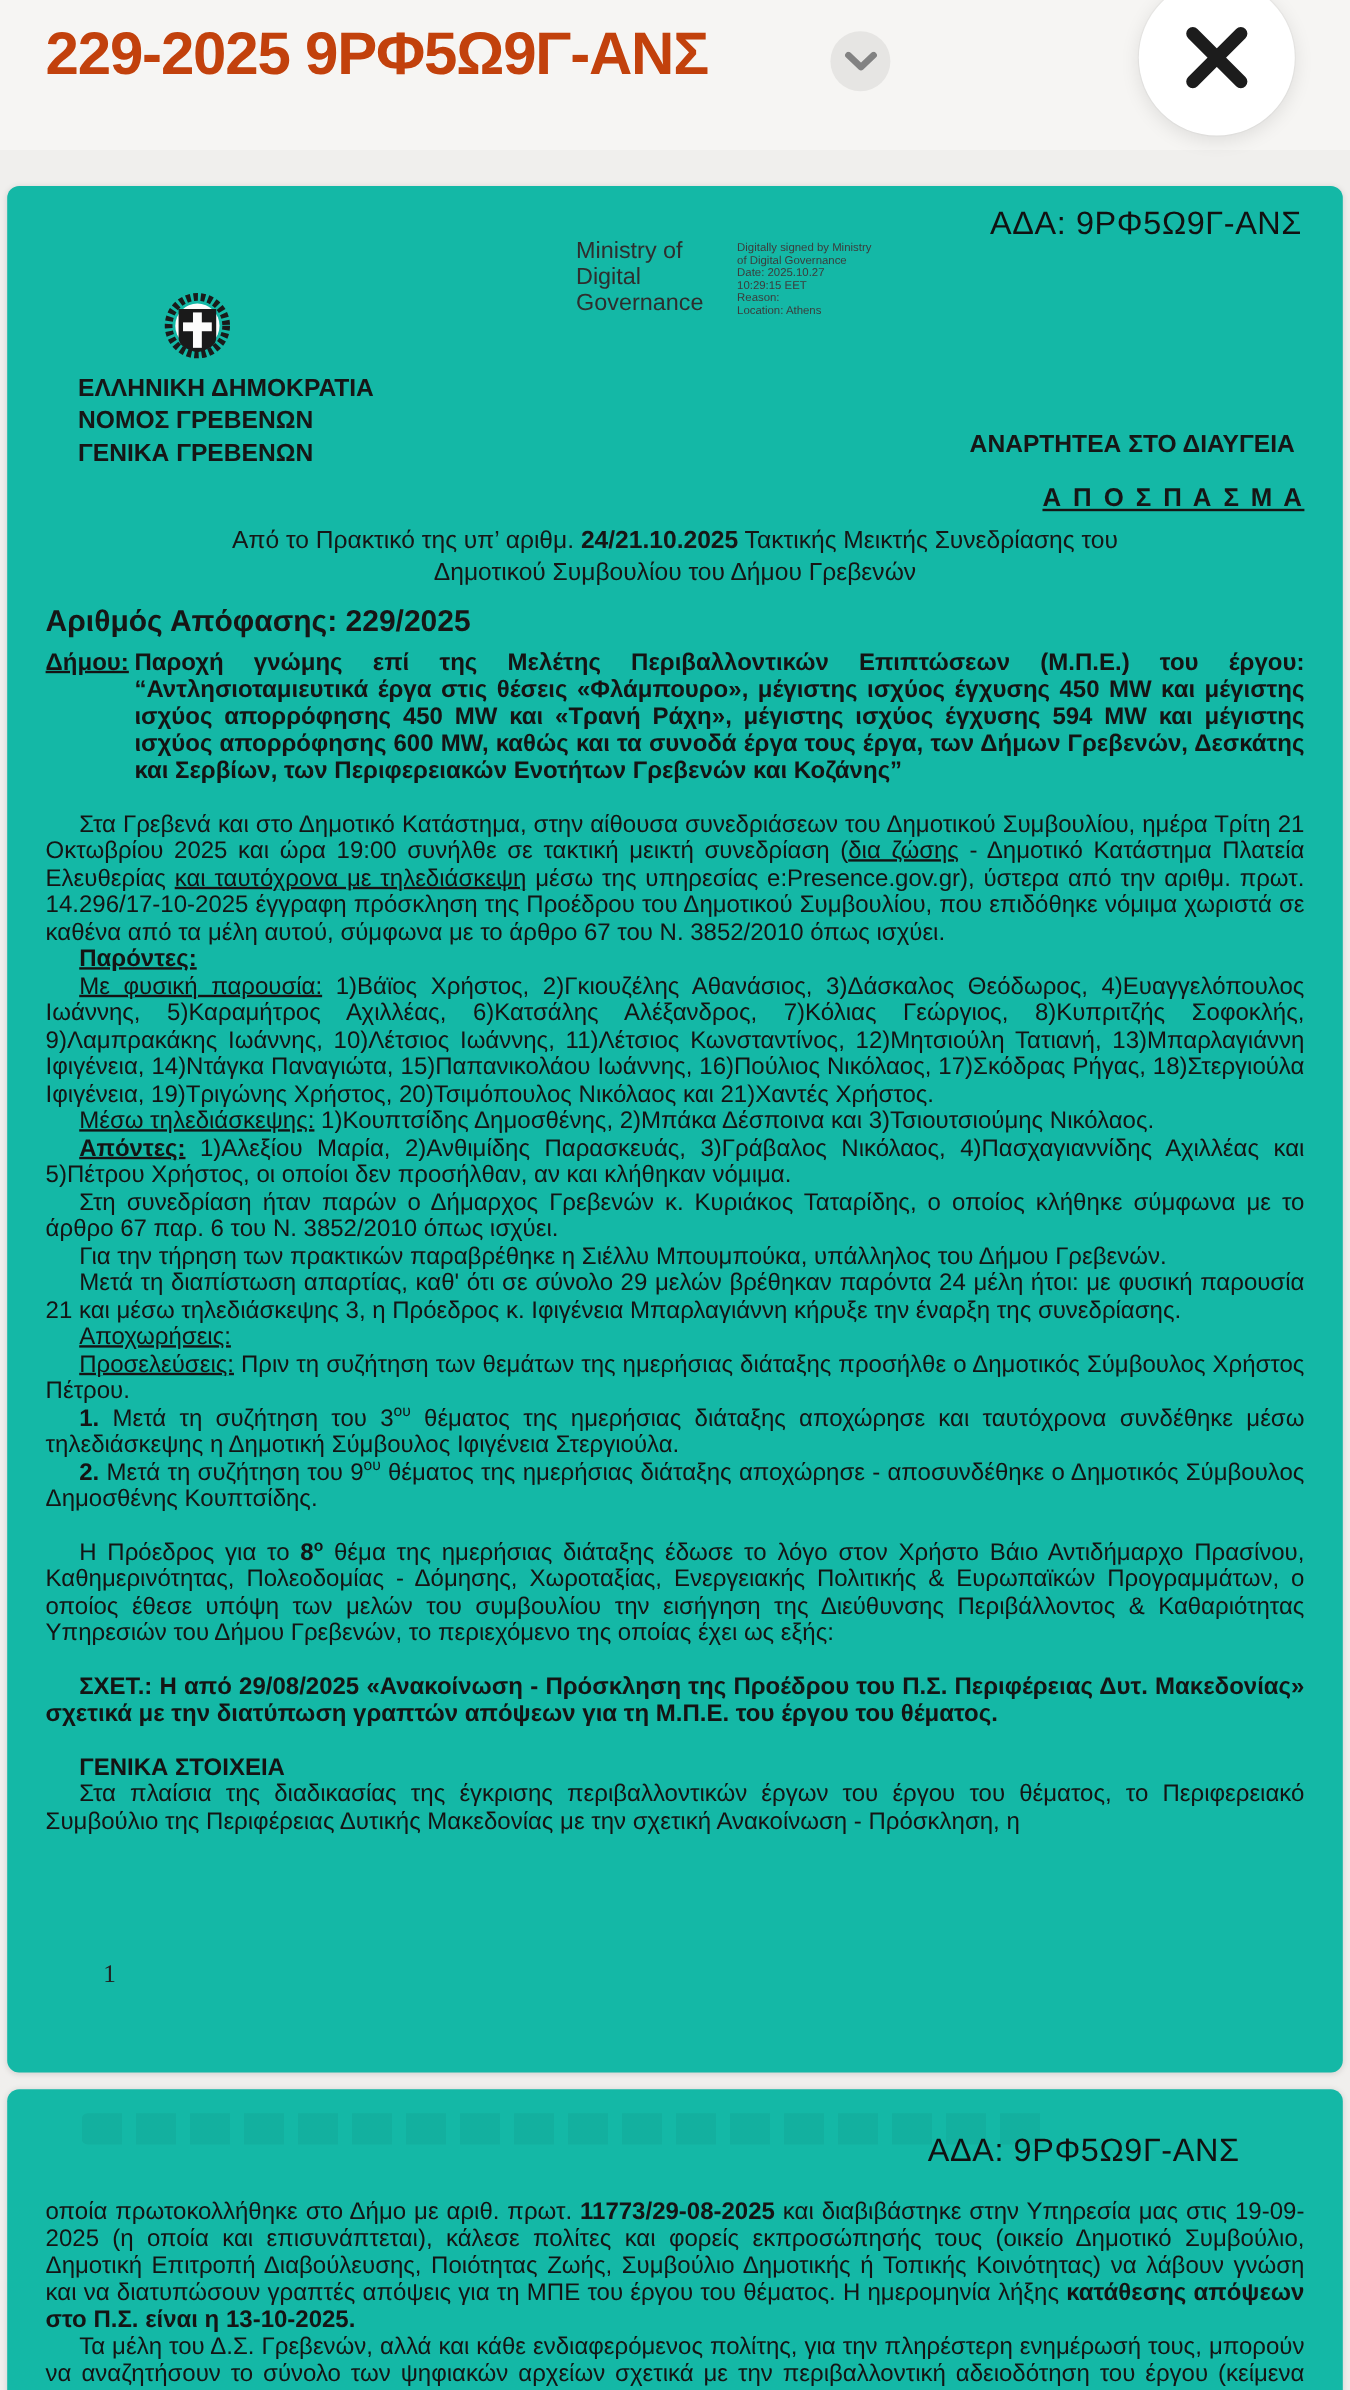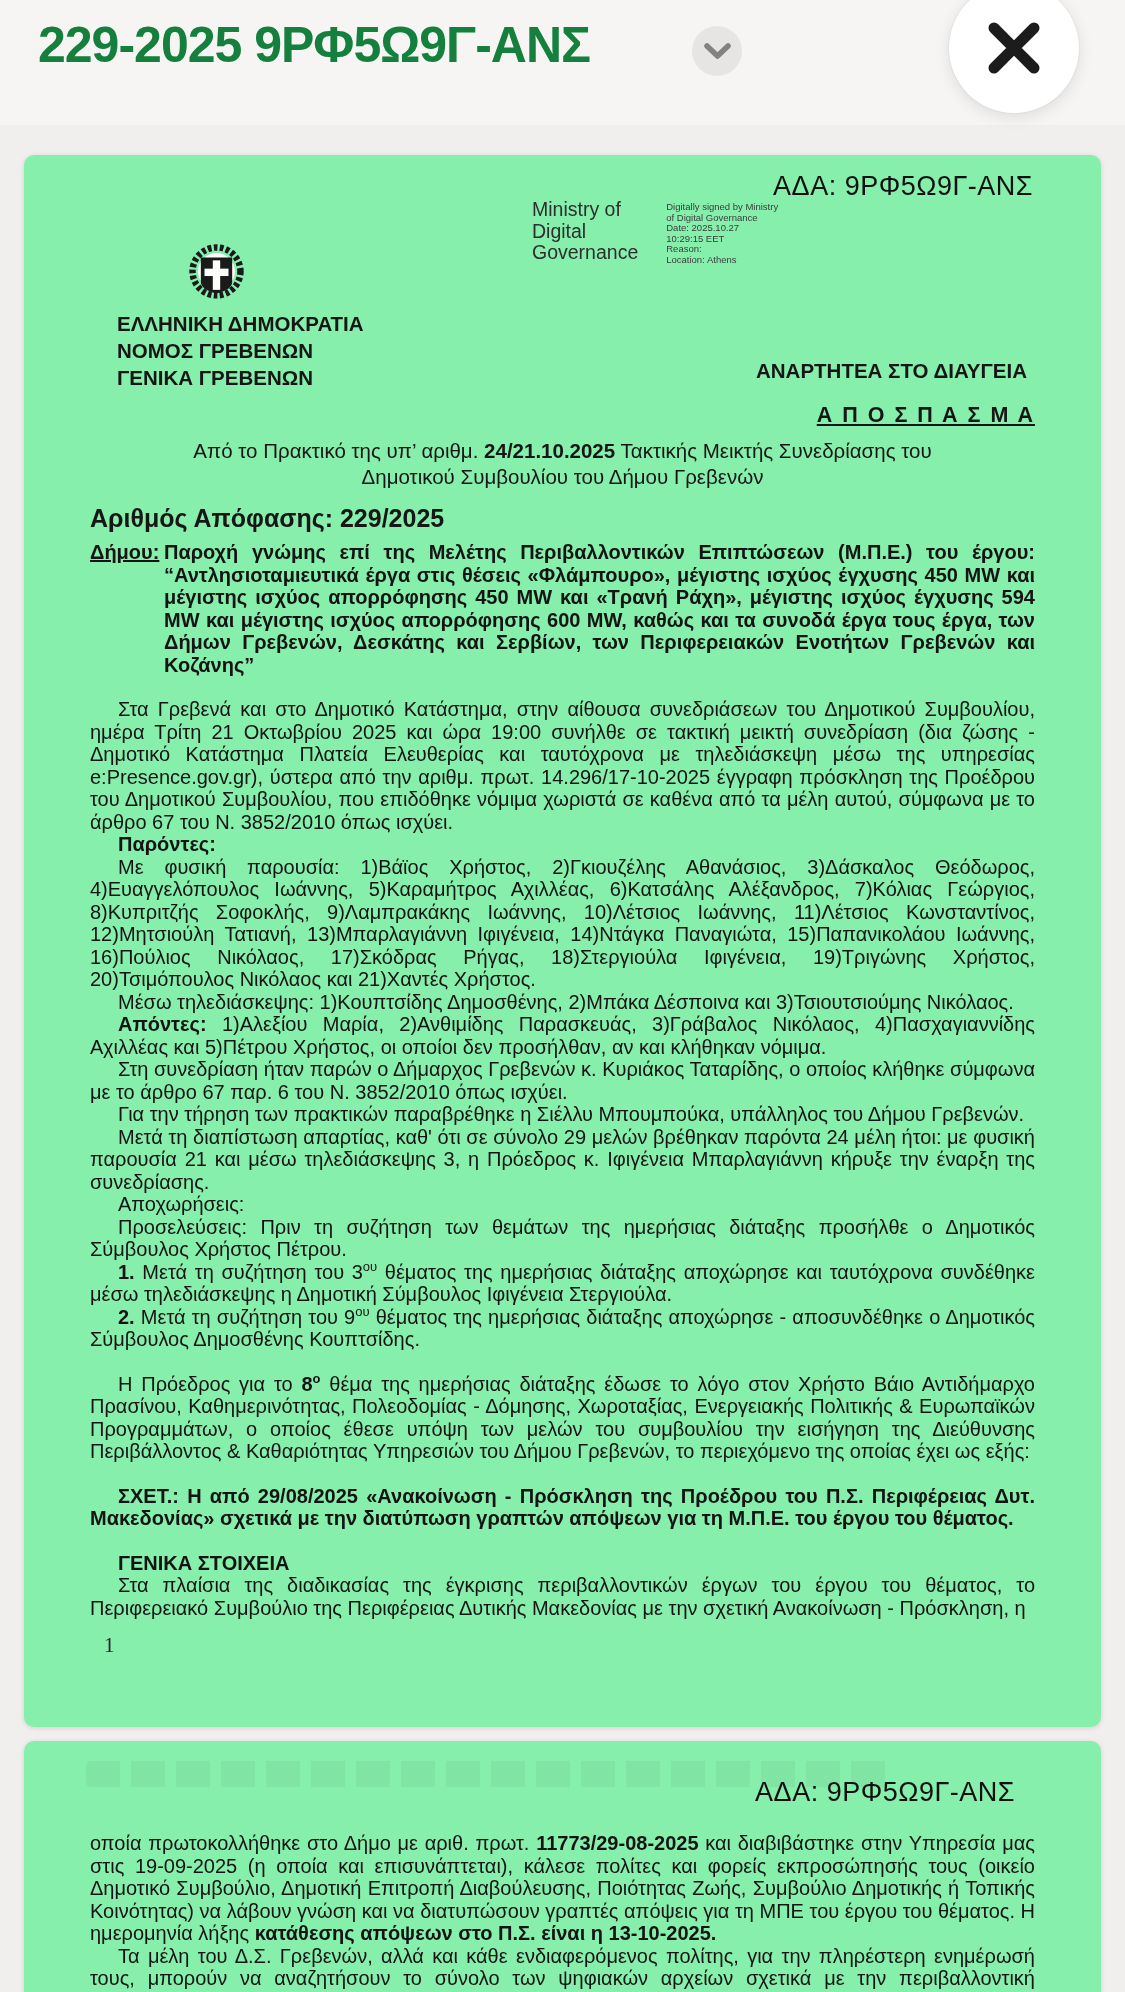--- a/index.html
+++ b/index.html
@@ -2,30 +2,30 @@
 <html><head>
 <meta charset="utf-8">
 <style>
   * { margin:0; padding:0; box-sizing:border-box; }
   html,body { width:1125px; height:1992px; overflow:hidden; }
   body { background:#f0efed; font-family:"Liberation Sans", sans-serif; color:#161616; }
 
   
   .viewer-header { position:relative; width:100%; height:125px; background:#f6f5f3; }
   .viewer-title { position:absolute; left:38px; top:16px; font-size:50px; font-weight:700;
-                  letter-spacing:-1px; color:#15803d; white-space:nowrap; }
+                  letter-spacing:-1px; color:#c2410c; white-space:nowrap; }
   .chevron-btn { position:absolute; left:692px; top:26px; width:50px; height:50px; border-radius:50%;
                  background:#e6e5e3; display:flex; align-items:center; justify-content:center; border:none; cursor:pointer; }
   .close-btn { position:absolute; left:949px; top:-17px; width:130px; height:130px; border-radius:50%;
                background:#ffffff; box-shadow:0 4px 16px rgba(0,0,0,0.10), 0 0 0 1px rgba(0,0,0,0.03);
                display:flex; align-items:center; justify-content:center; border:none; cursor:pointer; }
 
   
-  .page { position:relative; margin:0 24px; background:#86efac; border-radius:10px;
-          box-shadow:0 1px 5px rgba(0,0,0,0.13); padding:0 66px; overflow:hidden; }
+  .page { position:relative; margin:0 6px; background:#14b8a6; border-radius:10px;
+          box-shadow:0 1px 5px rgba(0,0,0,0.13); padding:0 32px; overflow:hidden; }
   .page-1 { margin-top:30px; height:1572px; }
   .page-2 { margin-top:14px; height:600px; }
 
   
   .p1-head { position:relative; height:386px; }
   .ada-line { font-size:27px; color:#111; letter-spacing:0.5px; white-space:nowrap; }
   .p1-head .ada-line { position:absolute; top:16px; right:2px; }
   .sig-block { position:absolute; top:44px; left:442px; display:flex; gap:28px; }
   .sig-name { font-size:19.5px; line-height:21.5px; color:#2e2e2e; }
   .sig-details { font-size:9.5px; line-height:10.5px; color:#3c3c3c; padding-top:3px; }
@@ -39,21 +39,21 @@
   .decision-no { position:absolute; top:349px; left:0; font-weight:700; font-size:25px; }
 
   
   .doc-text { font-size:20px; line-height:22.5px; text-align:justify; color:#141414; }
   .thema { position:relative; padding-left:74px; font-weight:700; margin-bottom:22px; }
   .thema-label { position:absolute; left:0; top:0; text-decoration:underline; white-space:nowrap; }
   .para { margin:0; }
   .para.indent { text-indent:28px; }
   .para.gap { margin-top:22px; }
   .b { font-weight:700; }
-  .u { }
+  .u { text-decoration:underline; }
   .sup { vertical-align:super; font-size:13px; line-height:0; }
 
   .page-number { position:absolute; left:80px; top:1478px; font-family:"Liberation Serif", serif;
                  font-size:21px; color:#222; }
 
   
   .page-2 .ada-line { position:absolute; top:36px; right:86px; }
   .ghost-row { position:absolute; top:20px; left:62px; width:810px; height:26px; opacity:0.045;
                background:repeating-linear-gradient(90deg,#000 0 34px, transparent 34px 45px); border-radius:5px; }
   .p2-body { margin-top:91px; }

